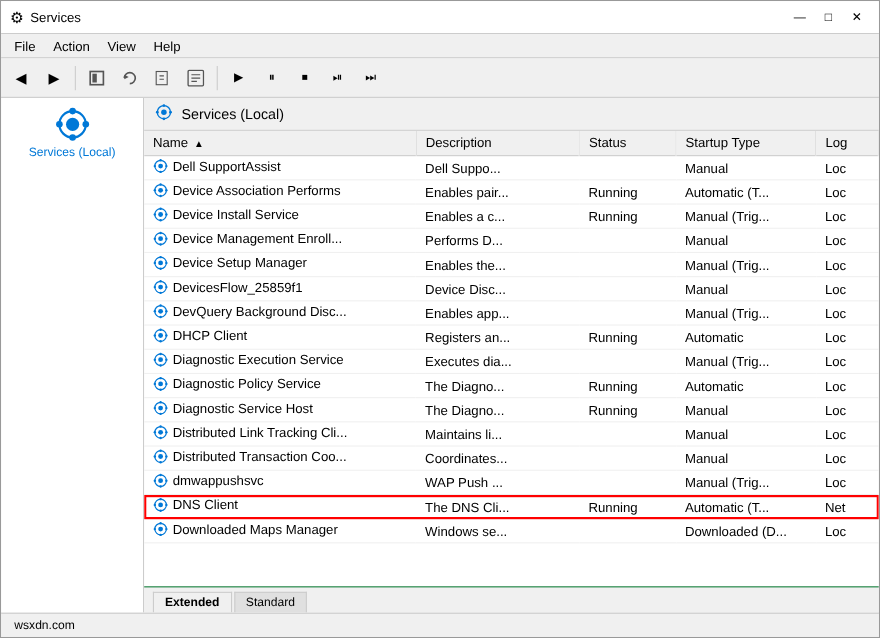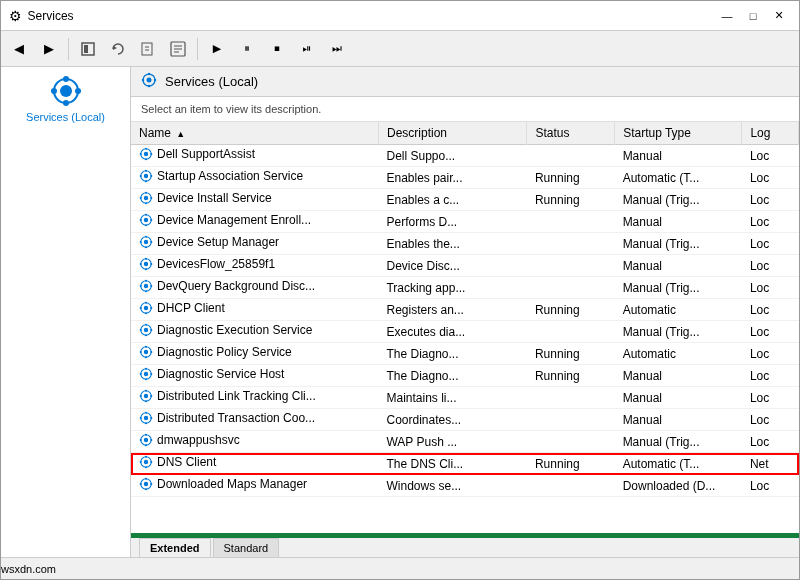--- a/index.html
+++ b/index.html
@@ -181,28 +181,28 @@
       align-items: center;
       gap: 4px;
       text-align: right;
     }
     .status-bar {
       height: 22px;
       background: #f0f0f0;
       border-top: 1px solid #ccc;
       display: flex;
       align-items: center;
-      padding: 0 0;
+      padding: 0 12px;
       gap: 16px;
       font-size: 11px;
     }
     .tabs-bar {
       height: 24px;
       background: #f0f0f0;
-      border-top: 5px solid #15803d;
+      border-top: 1px solid #15803d;
       display: flex;
       align-items: flex-end;
       padding: 0 8px;
     }
     .tab {
       padding: 3px 10px;
       border: 1px solid #ccc;
       border-bottom: none;
       background: #e0e0e0;
       cursor: pointer;
@@ -228,20 +228,26 @@
       <span style="font-size:14px;">⚙</span>
       <span>Services</span>
     </div>
     <div class="title-controls">
       <button class="title-btn">—</button>
       <button class="title-btn">□</button>
       <button class="title-btn close">✕</button>
     </div>
   </div>
 
+  <div class="menu-bar">
+    <span class="menu-item">File</span>
+    <span class="menu-item">Action</span>
+    <span class="menu-item">View</span>
+    <span class="menu-item">Help</span>
+  </div>
 
   <div class="toolbar">
     <button class="toolbar-btn">◀</button>
     <button class="toolbar-btn">▶</button>
     <div class="toolbar-sep"></div>
     <button class="toolbar-btn">
       <svg width="16" height="16">
           <rect x="2" y="2" width="12" height="12" fill="none" stroke="#555" stroke-width="1.5"></rect>
           <rect x="4" y="4" width="4" height="8" fill="#555"></rect>
         </svg>
@@ -298,23 +304,20 @@
             <circle cx="16" cy="16" r="5" fill="#0078d7"></circle>
             <circle cx="16" cy="4" r="2.5" fill="#0078d7"></circle>
             <circle cx="16" cy="28" r="2.5" fill="#0078d7"></circle>
             <circle cx="4" cy="16" r="2.5" fill="#0078d7"></circle>
             <circle cx="28" cy="16" r="2.5" fill="#0078d7"></circle>
           </svg>
         </span>
         <span class="panel-header-title">Services (Local)</span>
       </div>
 
-      <div class="panel-desc">
-        <span>Select an item to view its description.</span>
-      </div>
 
       <div class="table-container">
         <table>
           <thead>
             <tr>
               <th style="width:175px;">
                 <span>Name</span>
                 <span class="sort-arrow">▲</span>
               </th>
               <th style="width:105px;">
@@ -352,21 +355,21 @@
               <tr>
                 <td style="max-width: 175px; overflow: hidden; text-overflow: ellipsis;"><span class="row-icon">
                     <svg width="14" height="14" viewBox="0 0 32 32">
                       <circle cx="16" cy="16" r="12" fill="none" stroke="#0078d7" stroke-width="2.5"></circle>
                       <circle cx="16" cy="16" r="5" fill="#0078d7"></circle>
                       <circle cx="16" cy="4" r="2.5" fill="#0078d7"></circle>
                       <circle cx="16" cy="28" r="2.5" fill="#0078d7"></circle>
                       <circle cx="4" cy="16" r="2.5" fill="#0078d7"></circle>
                       <circle cx="28" cy="16" r="2.5" fill="#0078d7"></circle>
                     </svg>
-                    <span>Startup Association Service</span>
+                    <span>Device Association Performs</span>
                   </span></td>
                 <td style="max-width: 105px;">Enables pair...</td>
                 <td>Running</td>
                 <td style="max-width: 90px;">Automatic (T...</td>
                 <td>Loc</td>
               </tr>
               <tr>
                 <td style="max-width: 175px; overflow: hidden; text-overflow: ellipsis;"><span class="row-icon">
                     <svg width="14" height="14" viewBox="0 0 32 32">
                       <circle cx="16" cy="16" r="12" fill="none" stroke="#0078d7" stroke-width="2.5"></circle>
@@ -439,21 +442,21 @@
                     <svg width="14" height="14" viewBox="0 0 32 32">
                       <circle cx="16" cy="16" r="12" fill="none" stroke="#0078d7" stroke-width="2.5"></circle>
                       <circle cx="16" cy="16" r="5" fill="#0078d7"></circle>
                       <circle cx="16" cy="4" r="2.5" fill="#0078d7"></circle>
                       <circle cx="16" cy="28" r="2.5" fill="#0078d7"></circle>
                       <circle cx="4" cy="16" r="2.5" fill="#0078d7"></circle>
                       <circle cx="28" cy="16" r="2.5" fill="#0078d7"></circle>
                     </svg>
                     <span>DevQuery Background Disc...</span>
                   </span></td>
-                <td style="max-width: 105px;">Tracking app...</td>
+                <td style="max-width: 105px;">Enables app...</td>
                 <td></td>
                 <td style="max-width: 90px;">Manual (Trig...</td>
                 <td>Loc</td>
               </tr>
               <tr>
                 <td style="max-width: 175px; overflow: hidden; text-overflow: ellipsis;"><span class="row-icon">
                     <svg width="14" height="14" viewBox="0 0 32 32">
                       <circle cx="16" cy="16" r="12" fill="none" stroke="#0078d7" stroke-width="2.5"></circle>
                       <circle cx="16" cy="16" r="5" fill="#0078d7"></circle>
                       <circle cx="16" cy="4" r="2.5" fill="#0078d7"></circle>

